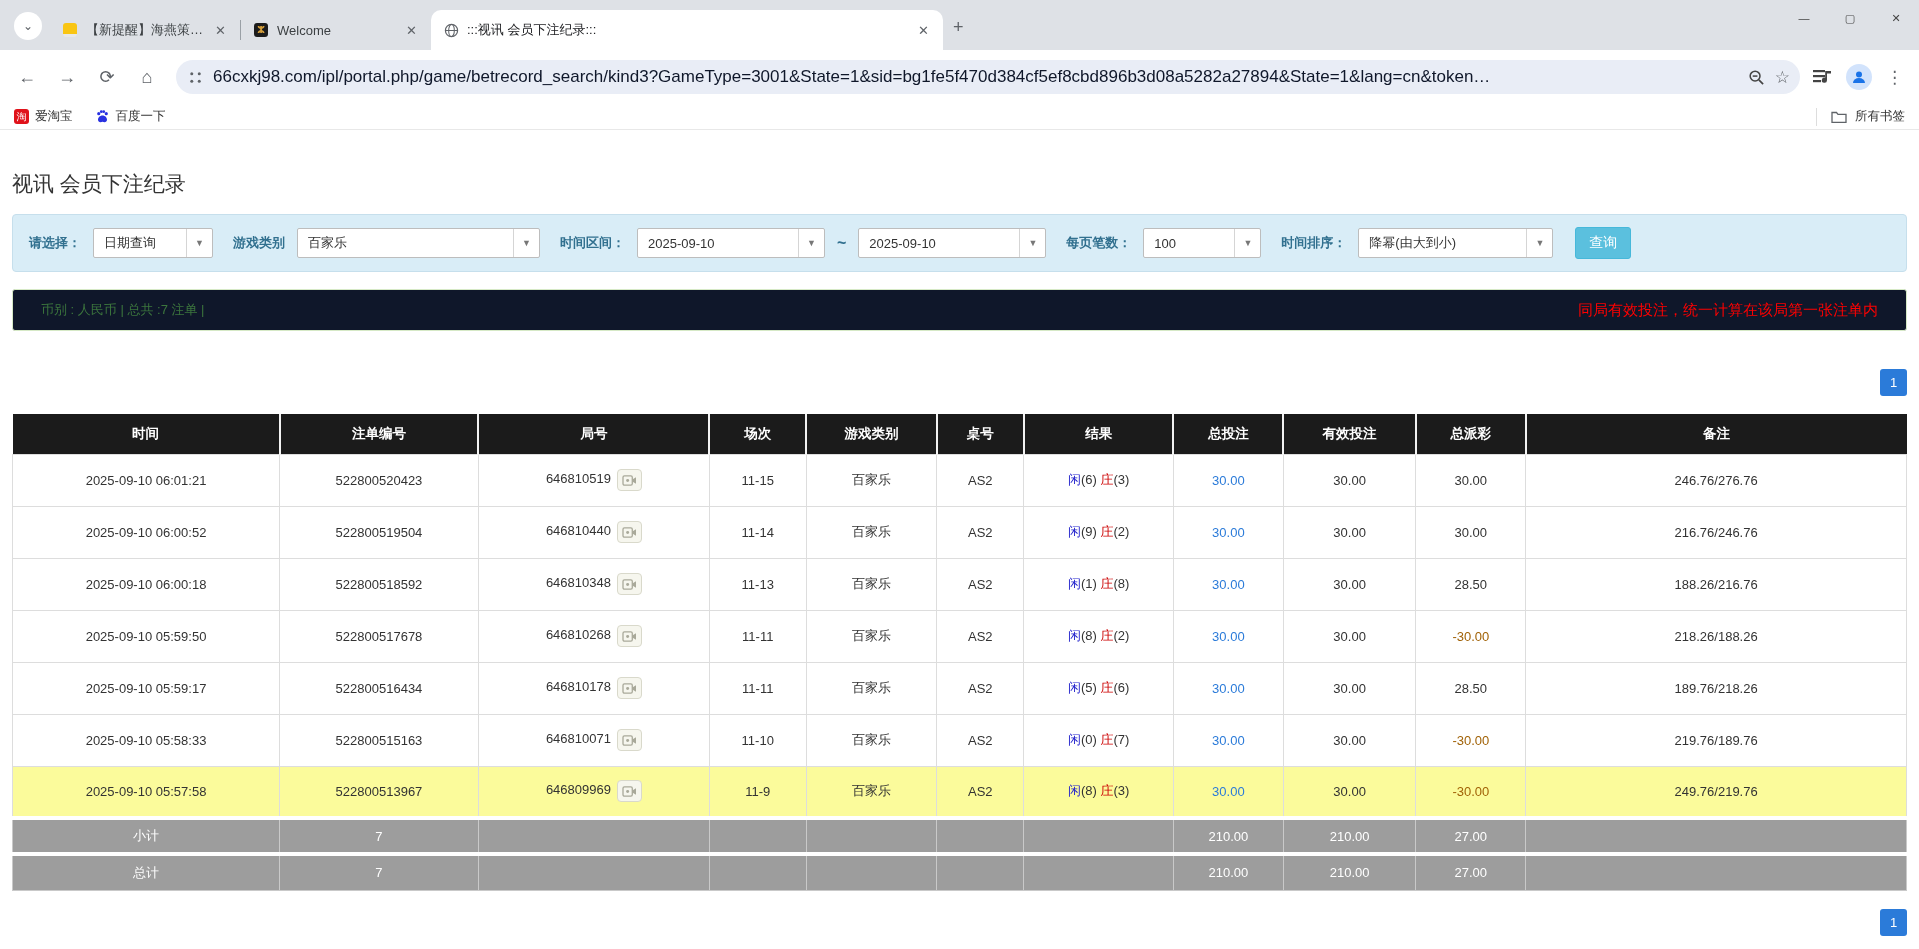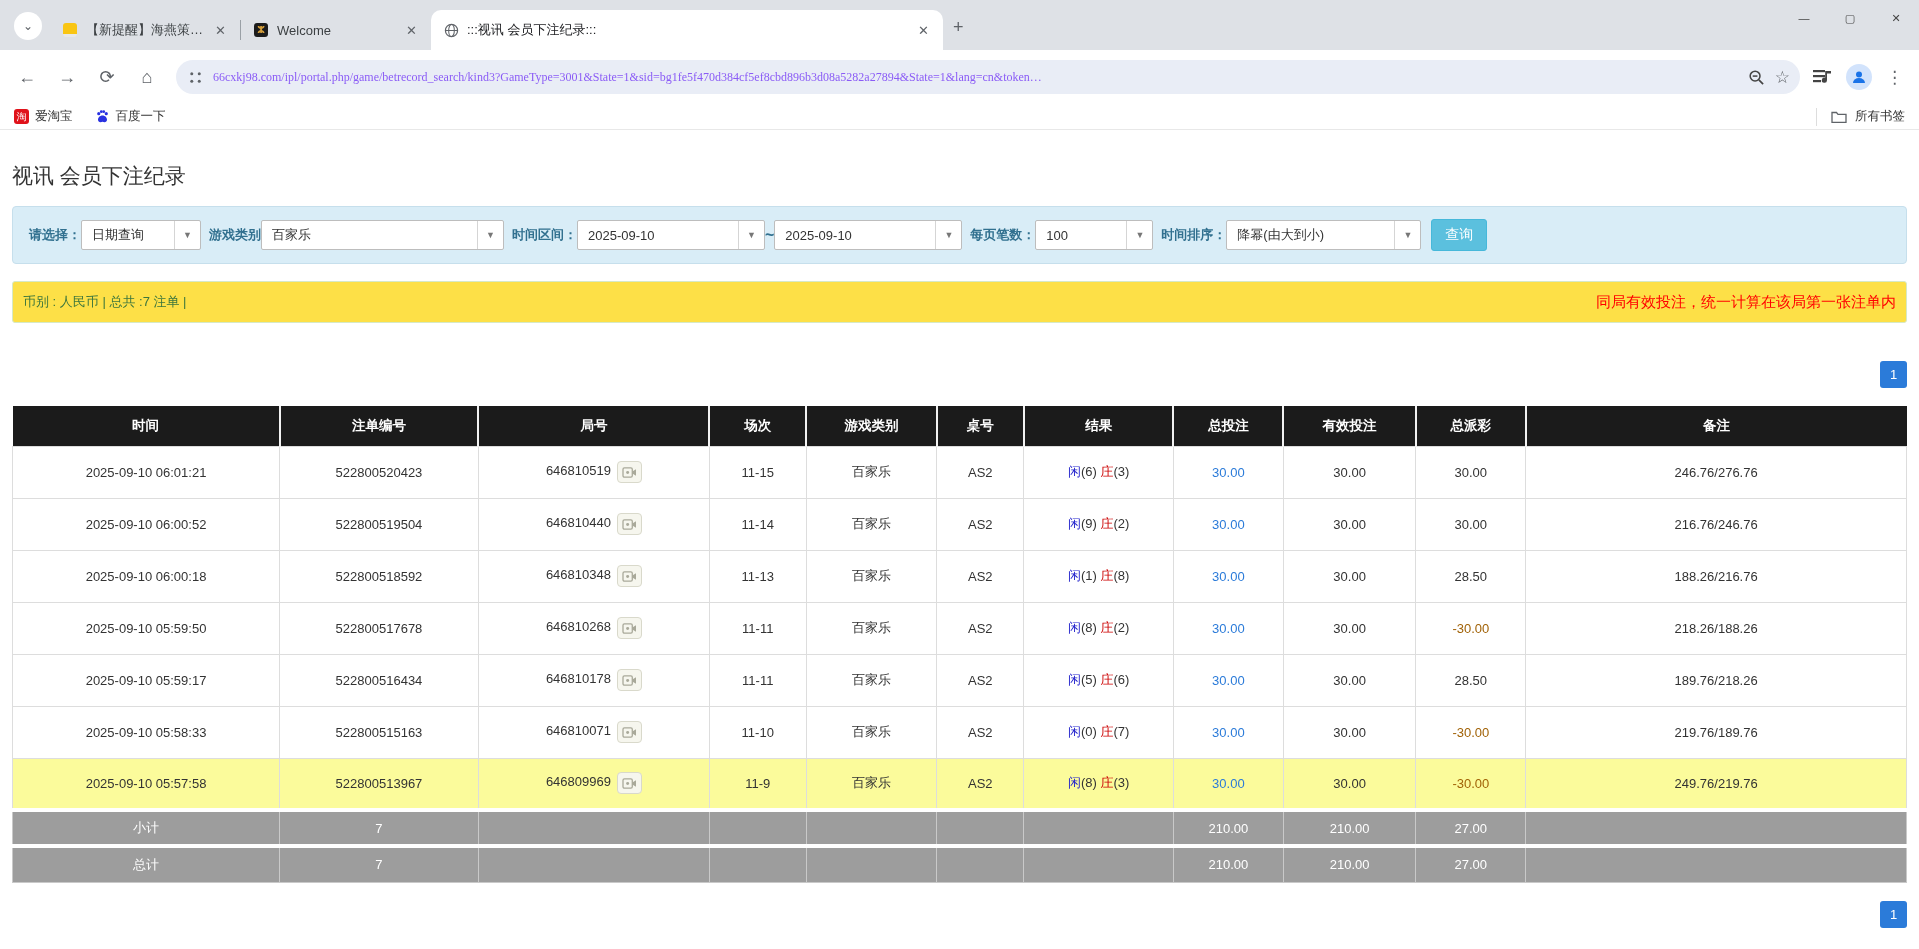--- a/index.html
+++ b/index.html
@@ -23,50 +23,50 @@
   .newtab { font-size:18px; color:#5f6368; margin:0 0 12px 10px; }
   .win-controls { position:absolute; right:0; top:0; height:36px; display:flex; }
   .win-btn { width:46px; height:36px; display:flex; align-items:center; justify-content:center;
     color:#444; font-size:11px; }
 
   .toolbar { height:54px; background:#fff; display:flex; align-items:center; padding:0 10px; gap:6px; }
   .nav-ic { width:34px; height:34px; border-radius:50%; display:flex; align-items:center; justify-content:center;
     color:#5f6368; font-size:18px; }
   .omnibox { flex:1; height:34px; background:#e9edf6; border-radius:17px; display:flex; align-items:center;
     padding:0 10px 0 12px; margin:0 6px; gap:10px; min-width:0; }
-  .omni-url { flex:1; font-size:12px; color:#8b5cf6; white-space:nowrap; overflow:hidden;font-family:Liberation Serif, serif; }
+  .omni-url { flex:1; font-size:17px; color:#0f172a; white-space:nowrap; overflow:hidden; }
   .omni-ic { color:#5f6368; display:flex; align-items:center; }
   .tool-right { display:flex; align-items:center; gap:14px; padding-right:6px; }
   .avatar { width:26px; height:26px; border-radius:50%; background:#d2e3fc; display:flex; align-items:center; justify-content:center; }
 
   .bookmarks { height:26px; background:#fff; border-bottom:1px solid #e8e8e8; display:flex;
     align-items:center; padding:0 14px; font-size:12.5px; color:#333; gap:22px; }
   .bm-item { display:flex; align-items:center; gap:6px; }
   .bm-tao { width:15px; height:15px; background:#e0121a; color:#fff; border-radius:3px; font-size:10px;
     display:flex; align-items:center; justify-content:center; }
   .bm-right { margin-left:auto; display:flex; align-items:center; gap:8px; border-left:1px solid #ddd; padding-left:14px; height:18px; }
 
   
   .content { padding:0 12px; }
-  .page-title { margin-top:32px; font-size:21px; color:#333; }
+  .page-title { margin-top:40px; font-size:21px; color:#333; }
 
   .filter-bar { margin-top:16px; height:58px; background:#d9edf7; border:1px solid #c6dfec;
-    border-radius:4px; display:flex; align-items:center; padding:0 16px; gap:0; }
+    border-radius:4px; display:flex; align-items:center; padding:0 16px; gap:12px; }
   .f-label { font-size:13px; font-weight:bold; color:#31708f; white-space:nowrap; margin-left:8px; }
   .dd { background:#fff; border:1px solid #bdbdbd; border-radius:2px; height:30px; display:flex;
     align-items:center; font-size:13px; color:#333; }
   .dd .val { padding:0 10px; flex:1; white-space:nowrap; overflow:hidden; }
   .dd .arr { width:26px; height:100%; border-left:1px solid #d5d5d5; display:flex; align-items:center;
     justify-content:center; color:#777; font-size:9px; }
   .tilde { color:#31708f; font-weight:bold; }
   .btn-query { margin-left:10px; background:#5bc0de; color:#fff; border:1px solid #46b8da; border-radius:3px;
     height:32px; padding:0 13px; font-size:14px; display:flex; align-items:center; }
 
-  .summary-bar { margin-top:17px; height:42px; background:#fde047; border:1px solid #d6e9c6; border-radius:3px;
-    display:flex; align-items:center; padding:0 10px; font-size:13px; color:#3c763d; }
+  .summary-bar { margin-top:17px; height:42px; background:#0f172a; border:1px solid #d6e9c6; border-radius:3px;
+    display:flex; align-items:center; padding:0 28px; font-size:13px; color:#3c763d; }
   .notice { margin-left:auto; color:#ff0000; font-size:15px; }
 
   .pager-row { display:flex; justify-content:flex-end; }
   .pager-top { margin-top:38px; }
   .pager-bottom { margin-top:18px; }
   .pager { min-width:27px; height:27px; background:#2b7bd9; color:#fff; border-radius:3px; font-size:13px;
     display:flex; align-items:center; justify-content:center; }
 
   table.records { width:100%; margin-top:18px; border-collapse:collapse; table-layout:fixed; font-size:13px; }
   .records thead th { background:#1b1b1b; color:#fff; font-weight:bold; font-size:13.5px; height:40px;

